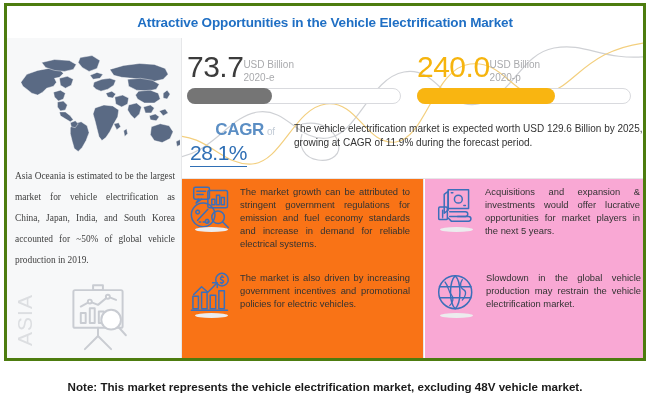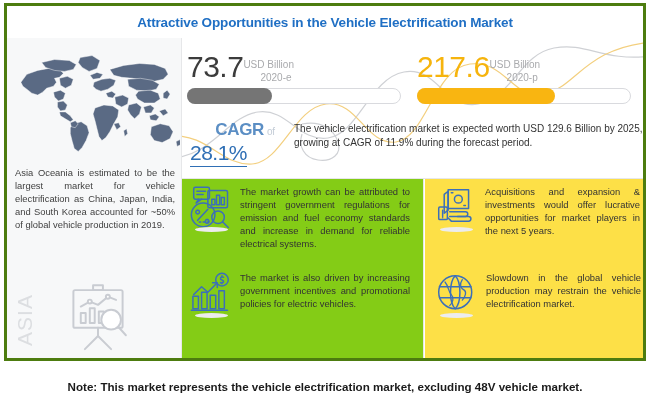--- a/index.html
+++ b/index.html
@@ -76,24 +76,25 @@
     height: 112px;
   }
   .map-wrap svg { display: block; width: 100%; height: 100%; }
 
   .left-text {
     position: absolute;
     left: 8px;
     top: 128px;
     width: 160px;
     font-size: 9.4px;
-    line-height: 13px;
+    line-height: 21px;
     color: #3f3f3f;
     text-align: justify;
     text-align-last: left;
+    font-family: Liberation Serif, serif;
   }
 
   .asia-icon-row {
     position: absolute;
     left: 0px;
     top: 236px;
     width: 175px;
     height: 88px;
   }
   .asia-word {
@@ -165,21 +166,21 @@
     letter-spacing: -0.5px;
   }
   .kpi-value.gray  { color: #3c3c3c; }
   .kpi-value.amber { color: #f6b40d; }
   .kpi-unit {
     padding-top: 4px;
     font-size: 10px;
     line-height: 12.5px;
     color: #a9aaad;
   }
-  .kpi-unit .yr { display: block; margin-left: 17px; }
+  .kpi-unit .yr { display: block; }
 
   .bar-track {
     position: relative;
     margin-top: 4px;
     width: 214px;
     height: 16px;
     border-radius: 9px;
     background: #ffffff;
     border: 1px solid #d9dade;
     box-sizing: border-box;
@@ -252,30 +253,30 @@
     left: 0;
     top: 141px;
     width: 466px;
     height: 184px;
   }
   .panel-left {
     position: absolute;
     left: 0; top: 0;
     width: 242px;
     height: 184px;
-    background: #84cc16;
+    background: #f97316;
     border-right: 1px solid #e6e7e9;
     box-sizing: border-box;
   }
   .panel-right {
     position: absolute;
     left: 243px; top: 0;
     width: 223px;
     height: 184px;
-    background: #fde047;
+    background: #f9a8d4;
     box-sizing: border-box;
   }
 
   .item {
     position: absolute;
     display: flex;
     gap: 7px;
   }
   .item-icon {
     flex: 0 0 auto;
@@ -429,21 +430,21 @@
               <span class="yr">2020-e</span>
             </div>
           </div>
           <div class="bar-track">
             <div class="bar-fill gray" style="width: 40%; background: rgb(117, 117, 117);"></div>
           </div>
         </div>
 
         <div class="kpi right">
           <div class="kpi-head">
-            <div class="kpi-value amber" style="color: rgb(246, 180, 13);">217.6</div>
+            <div class="kpi-value amber" style="color: rgb(246, 180, 13);">240.0</div>
             <div class="kpi-unit">
               <span>USD Billion</span>
               <span class="yr">2020-p</span>
             </div>
           </div>
           <div class="bar-track">
             <div class="bar-fill amber" style="width: 65%; background: rgb(249, 181, 17);"></div>
           </div>
         </div>
       </div>

